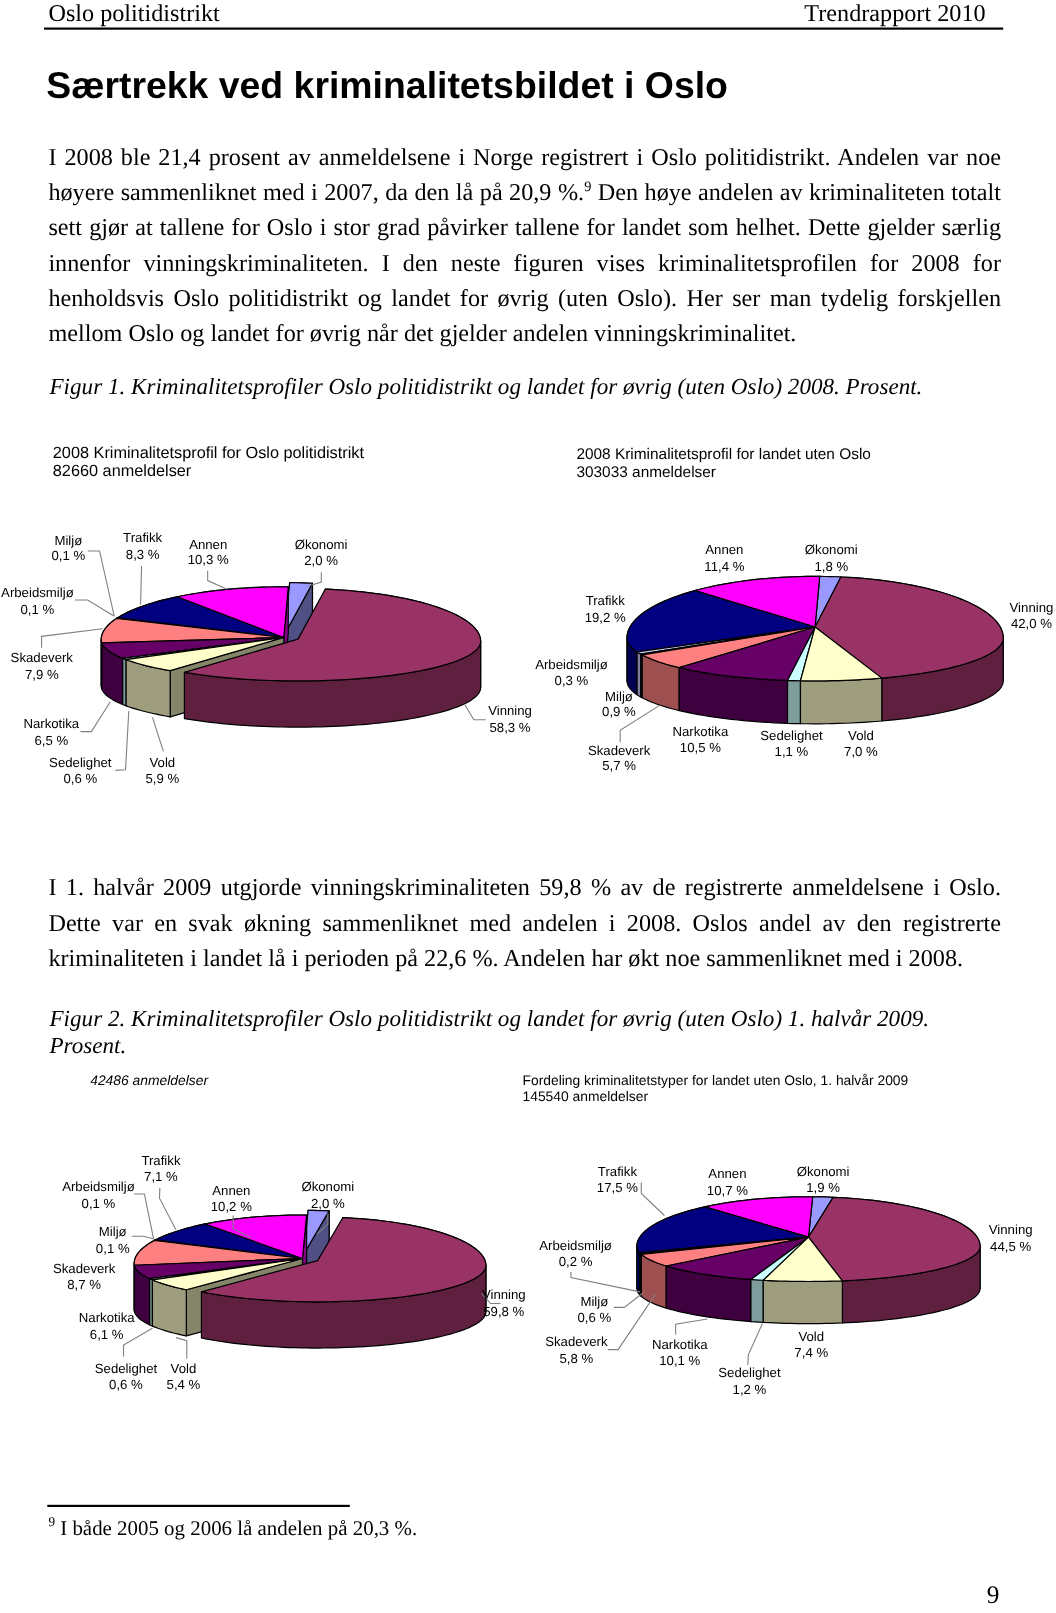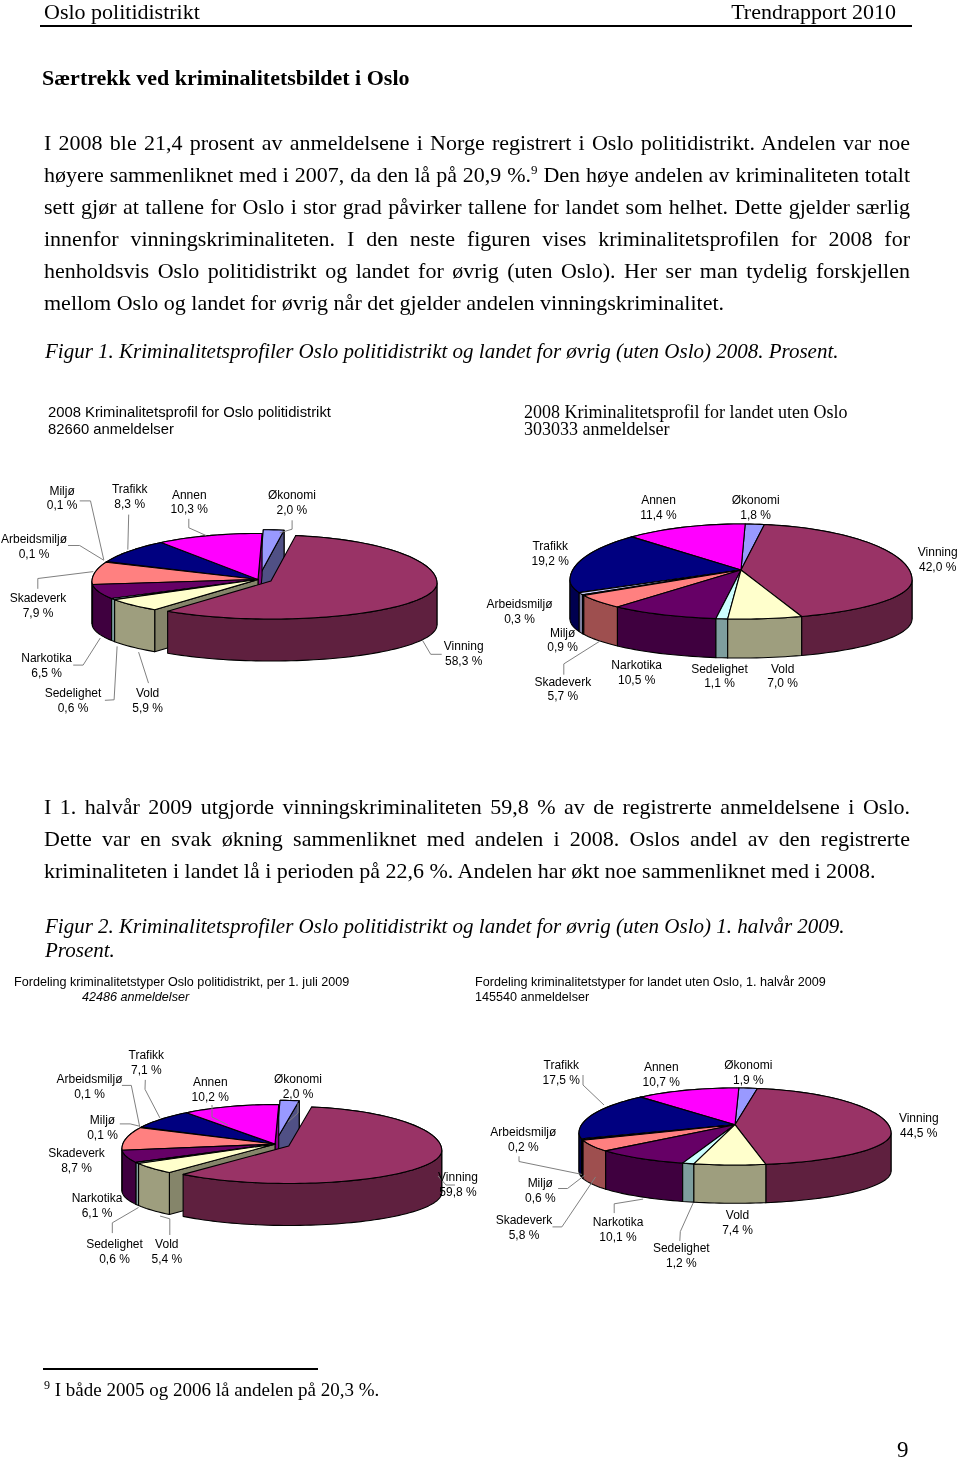--- a/index.html
+++ b/index.html
@@ -2,21 +2,21 @@
 <html><head>
 <meta charset="utf-8">
 <title>Oslo politidistrikt - Trendrapport 2010</title>
 <style>
 html,body{margin:0;padding:0;background:#fff;}
 body{width:960px;height:1466px;overflow:hidden;font-family:"Liberation Serif",serif;color:#000;-webkit-font-smoothing:antialiased;}
 .page{position:relative;width:960px;height:1466px;background:#fff;border-radius:27px;}
 .hdr-left{position:absolute;left:44px;top:-1px;font-size:22px;line-height:26px;white-space:nowrap;}
 .hdr-right{position:absolute;right:64px;top:-1px;font-size:22px;line-height:26px;white-space:nowrap;}
 .hdr-rule{position:absolute;left:40px;top:25px;width:872px;height:1.5px;background:#000;}
-.h1{position:absolute;left:42px;top:62px;margin:0;font-family:Liberation Serif, serif;font-weight:bold;font-size:22px;line-height:32px;white-space:nowrap;}
+.h1{position:absolute;left:42px;top:62px;margin:0;font-family:Liberation Sans, sans-serif;font-weight:bold;font-size:34px;line-height:32px;white-space:nowrap;}
 .body-p{position:absolute;font-size:22px;line-height:32px;text-align:justify;}
 .body-p sup{font-size:13px;vertical-align:super;line-height:0;}
 .cap{position:absolute;font-style:italic;font-size:21px;line-height:24px;}
 .ctitle{position:absolute;font-family:"Liberation Sans",sans-serif;font-size:14.8px;line-height:17.4px;}
 .plabel{position:absolute;font-family:"Liberation Sans",sans-serif;font-size:12px;line-height:14.8px;white-space:nowrap;text-align:center;}
 .fn-rule{position:absolute;left:43px;top:1368px;width:275px;height:1.5px;background:#000;}
 .fn{position:absolute;left:44px;top:1377px;font-size:19px;line-height:26px;white-space:nowrap;}
 .fn sup{font-size:12px;vertical-align:super;line-height:0;}
 .pgnum{position:absolute;left:897px;top:1437px;font-size:23px;line-height:26px;}
 svg{display:block;overflow:visible;}
@@ -182,21 +182,21 @@
         <g>
           <path d="M 727.69 618.88 L 721.81 618.75 L 715.94 618.58 L 715.94 657.58 L 721.81 657.75 L 727.69 657.88 Z" fill="#7e9e9e" stroke="#000" stroke-width="1.1" stroke-linejoin="round"></path>
           <path d="M 741.00 570.00 L 727.69 618.88 L 721.81 618.75 L 715.94 618.58 Z" fill="#CCFFFF" stroke="#000" stroke-width="1.1" stroke-linejoin="round"></path>
         </g>
         <g>
           <path d="M 801.62 616.47 L 796.17 616.91 L 790.66 617.32 L 785.09 617.68 L 779.47 618.00 L 773.80 618.28 L 768.10 618.51 L 762.37 618.69 L 756.61 618.84 L 750.84 618.94 L 745.05 618.99 L 739.26 619.00 L 733.47 618.96 L 727.69 618.88 L 727.69 657.88 L 733.47 657.96 L 739.26 658.00 L 745.05 657.99 L 750.84 657.94 L 756.61 657.84 L 762.37 657.69 L 768.10 657.51 L 773.80 657.28 L 779.47 657.00 L 785.09 656.68 L 790.66 656.32 L 796.17 655.91 L 801.62 655.47 Z" fill="#9e9e7e" stroke="#000" stroke-width="1.1" stroke-linejoin="round"></path>
           <path d="M 741.00 570.00 L 801.62 616.47 L 796.17 616.91 L 790.66 617.32 L 785.09 617.68 L 779.47 618.00 L 773.80 618.28 L 768.10 618.51 L 762.37 618.69 L 756.61 618.84 L 750.84 618.94 L 745.05 618.99 L 739.26 619.00 L 733.47 618.96 L 727.69 618.88 Z" fill="#FFFFCC" stroke="#000" stroke-width="1.1" stroke-linejoin="round"></path>
         </g>
         <polyline points="563.8,674.7 563.8,663.9 600.4,640.8" fill="none" stroke="#808080" stroke-width="1"></polyline>
       </svg>
-      <div class="ctitle" style="left: 524px; top: 404px; width: 432px; font-size: 18px; line-height: 17.464px; font-family: Liberation Serif, serif;">
+      <div class="ctitle" style="left: 524px; top: 404px; width: 432px; font-size: 14px; line-height: 17.464px;">
         <div>2008  Kriminalitetsprofil for landet uten Oslo</div>
         <div>303033 anmeldelser</div>
       </div>
       <div class="plabel c" style="left: 508.5px; top: 493.3px; width: 300px;">
         <div>Annen</div>
         <div>11,4 %</div>
       </div>
       <div class="plabel c" style="left: 605.7px; top: 493.3px; width: 300px;">
         <div>Økonomi</div>
         <div>1,8 %</div>
@@ -282,21 +282,20 @@
         <polyline points="145.3,1079.9 145,1089.3 159.9,1117.9" fill="none" stroke="#808080" stroke-width="1"></polyline>
         <polyline points="121.9,1085.4 131.3,1085.4 139.6,1126.3" fill="none" stroke="#808080" stroke-width="1"></polyline>
         <polyline points="119.8,1123.9 130.2,1123.9 140.1,1126.3" fill="none" stroke="#808080" stroke-width="1"></polyline>
         <polyline points="112.3,1233.1 112.3,1222.8 138.5,1207.5" fill="none" stroke="#808080" stroke-width="1"></polyline>
         <polyline points="169.8,1235 169.8,1218.8 160,1216" fill="none" stroke="#808080" stroke-width="1"></polyline>
         <polyline points="212,1105 212,1117 228,1125" fill="none" stroke="#808080" stroke-width="1"></polyline>
         <polyline points="298,1103 298,1113 288,1122" fill="none" stroke="#808080" stroke-width="1"></polyline>
         <polyline points="455,1185 446,1185 438,1176" fill="none" stroke="#808080" stroke-width="1"></polyline>
       </svg>
       <div class="ctitle" style="left: 14px; top: 975px; width: 470px; font-size: 12.6px; line-height: 14.868px;">
-        <div>Fordeling kriminalitetstyper Oslo politidistrikt, per 1. juli 2009</div>
         <div style="padding-left: 68px; font-style: italic;">42486 anmeldelser</div>
       </div>
       <div class="plabel c" style="left: -3.7px; top: 1048.4px; width: 300px;">
         <div>Trafikk</div>
         <div>7,1 %</div>
       </div>
       <div class="plabel c" style="left: -60.5px; top: 1072.4px; width: 300px;">
         <div>Arbeidsmiljø</div>
         <div>0,1 %</div>
       </div>

